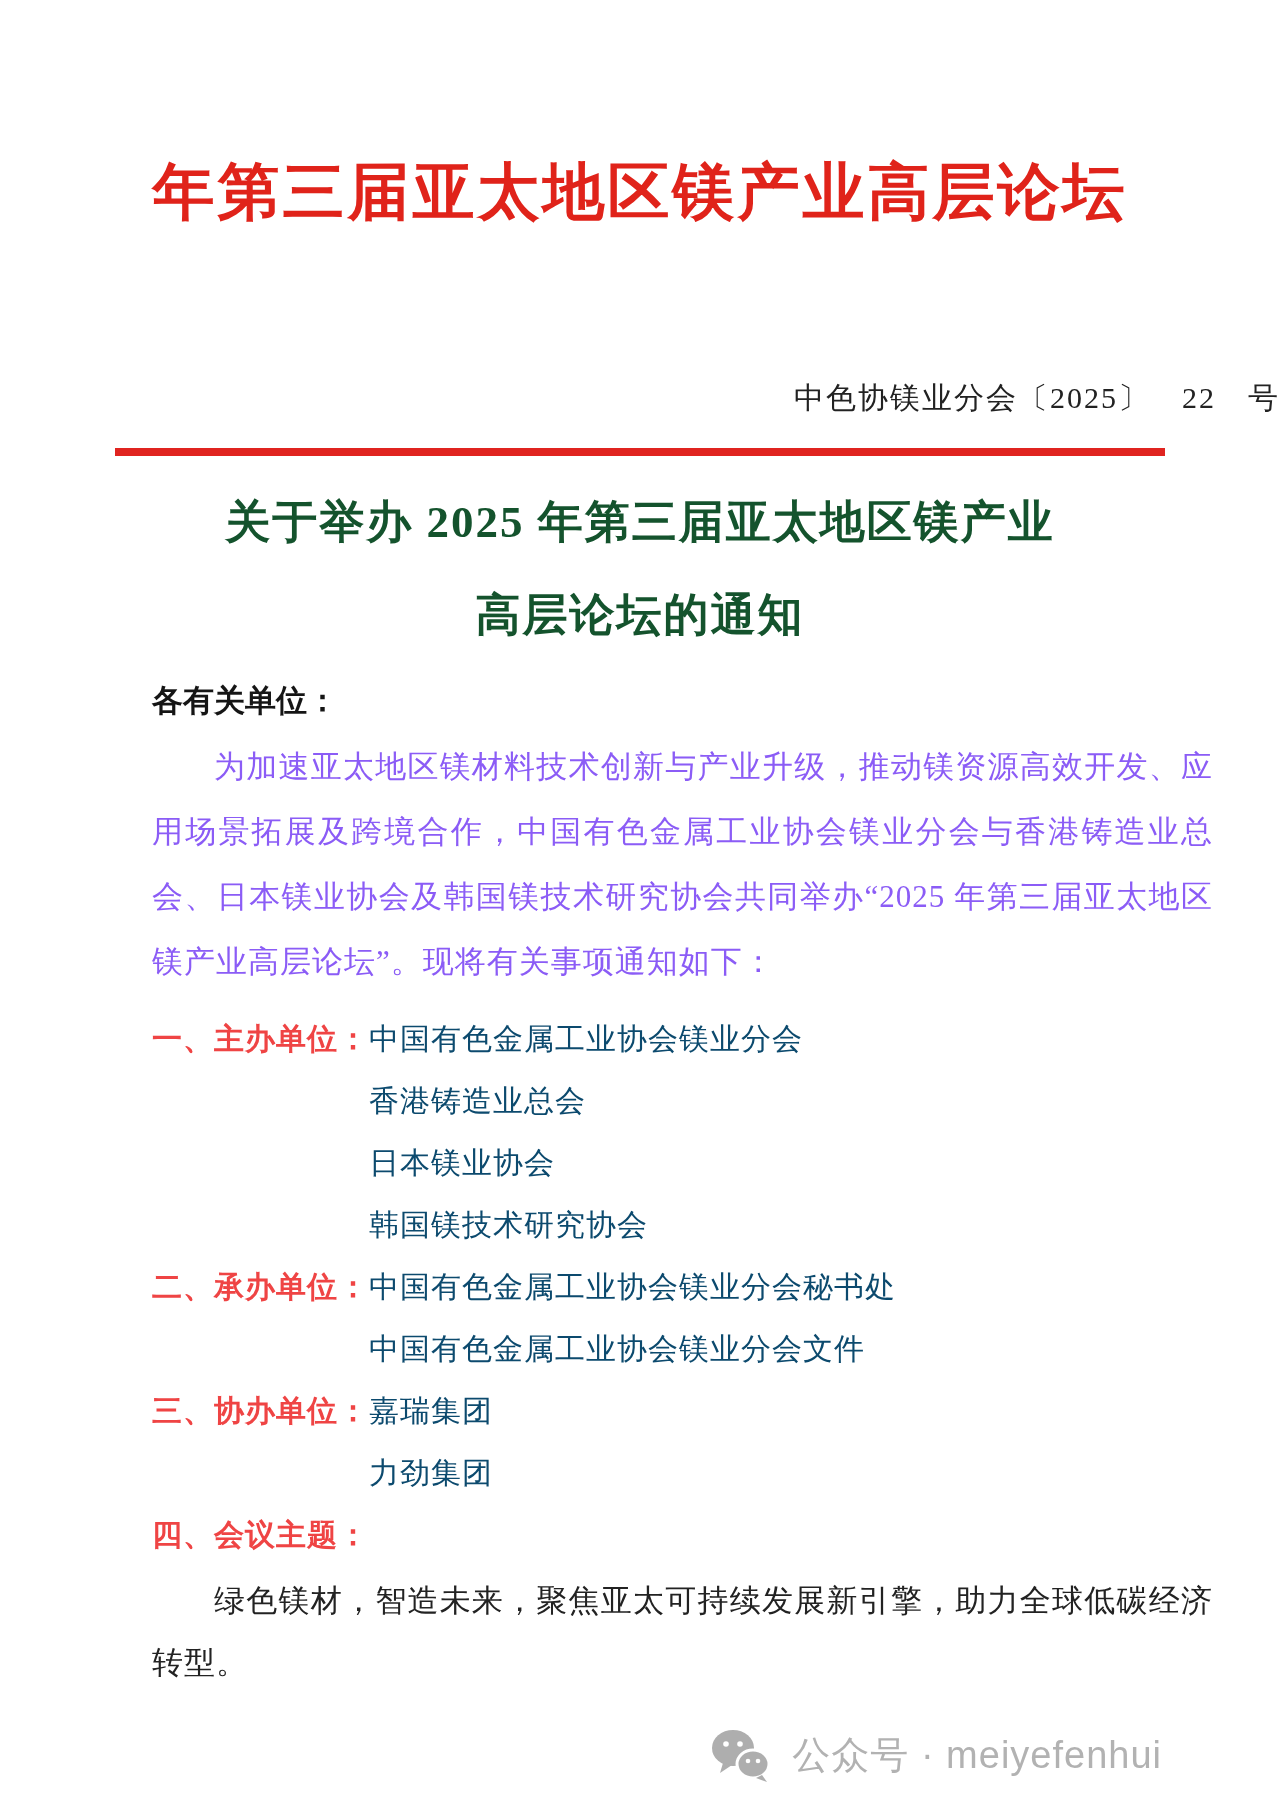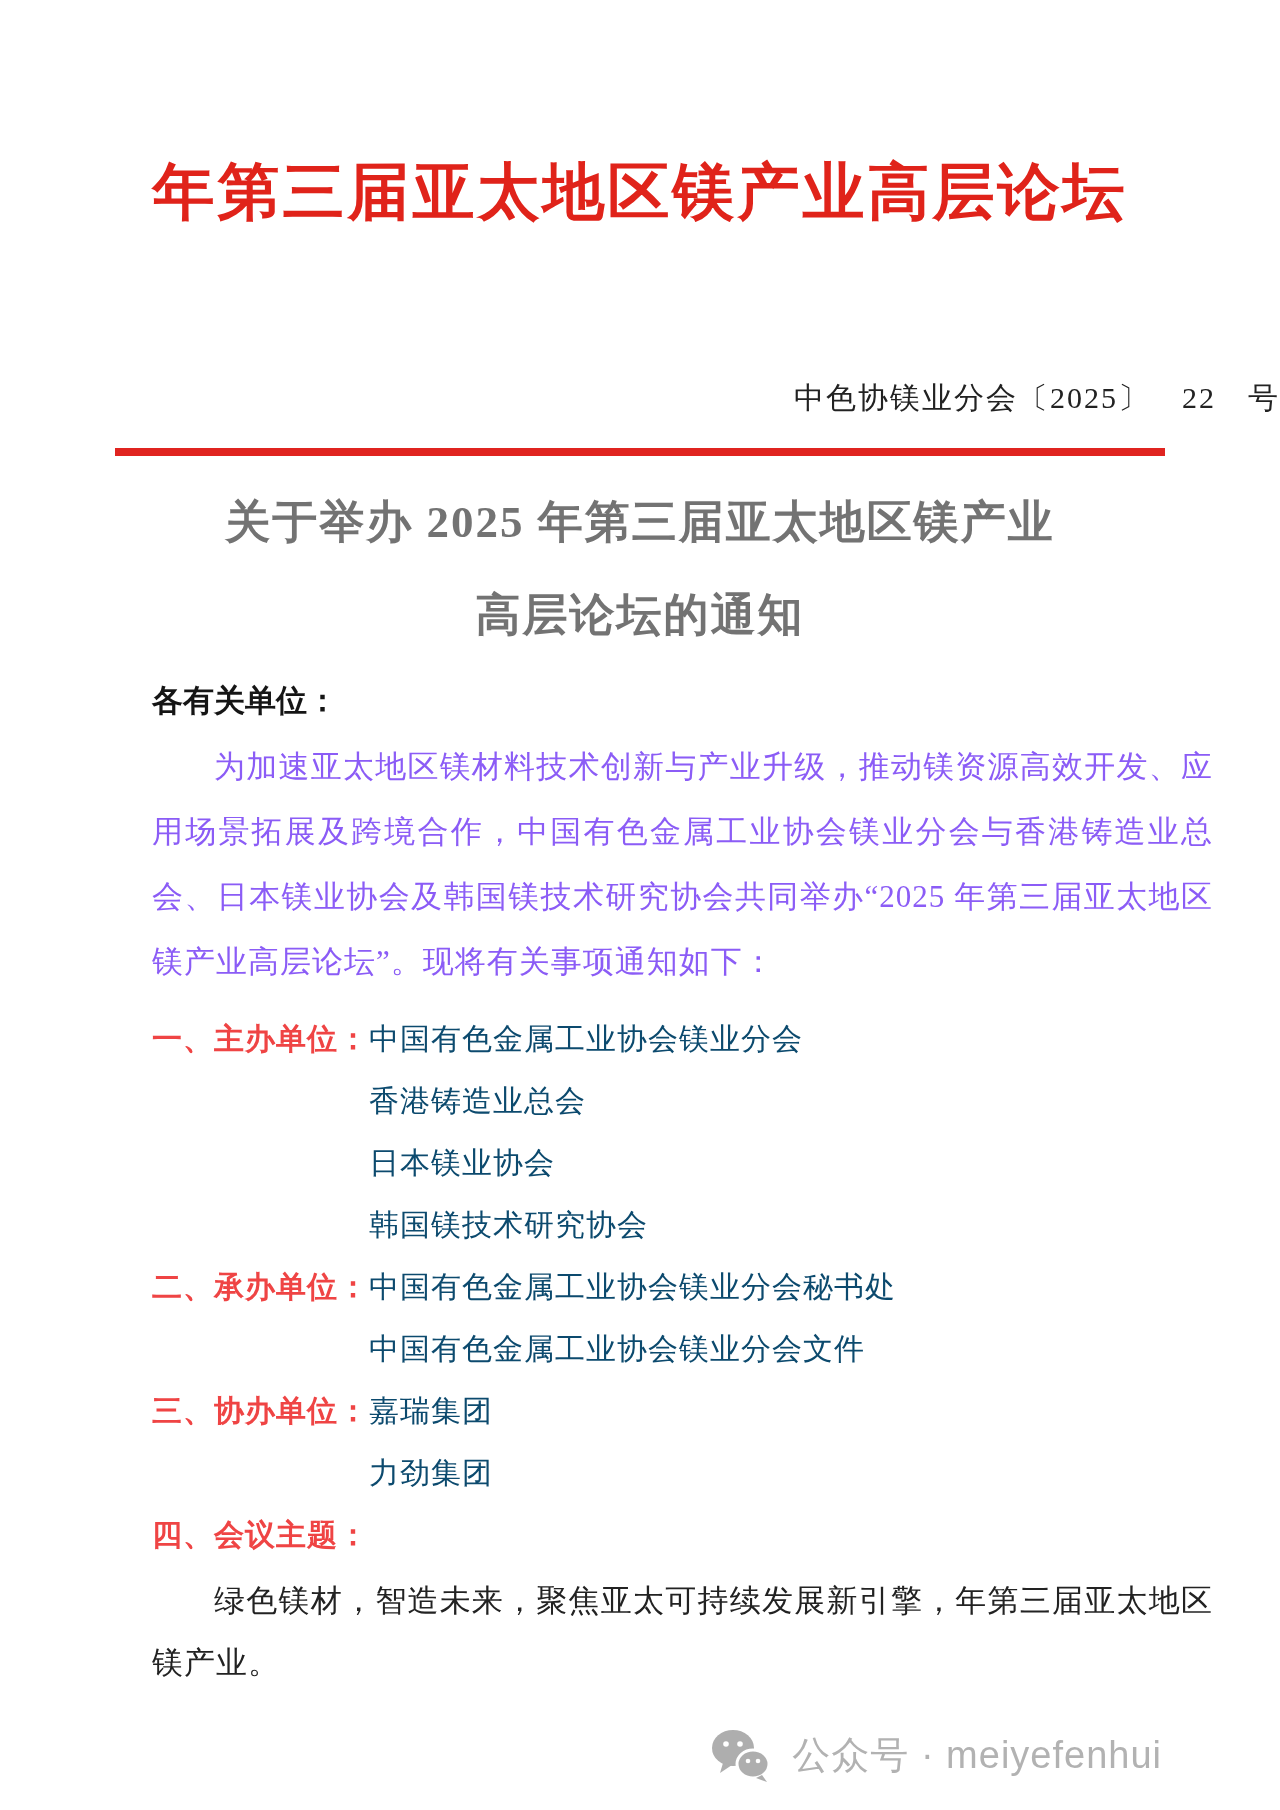--- a/index.html
+++ b/index.html
@@ -42,21 +42,21 @@
     background:#e02420;
   }
 
   .doc-title {
     margin-top:20px;
     text-align:center;
     font-weight:bold;
     font-size:45px;
     line-height:93px;
     letter-spacing:2px;
-    color:#737373;
+    color:#14532d;
   }
 
   .content { padding:0 67px 0 152px; }
 
   .salutation {
     margin-top:18px;
     font-family:"Liberation Sans","DejaVu Sans",sans-serif;
     font-weight:bold;
     font-size:31px;
     line-height:42px;
@@ -189,21 +189,21 @@
         <span class="section-spacer"></span>
         <span class="section-value">力劲集团</span>
       </div>
 
       <div class="section-row">
         <span class="section-label">四、会议主题：</span>
       </div>
 
     </div>
 
-    <div class="theme-paragraph">绿色镁材，智造未来，聚焦亚太可持续发展新引擎，年第三届亚太地区镁产业。</div>
+    <div class="theme-paragraph">绿色镁材，智造未来，聚焦亚太可持续发展新引擎，助力全球低碳经济转型。</div>
 
   </div>
 
   <div class="watermark">
     <svg class="wechat-icon" width="62" height="54" viewBox="0 0 62 54" xmlns="http://www.w3.org/2000/svg">
       <ellipse cx="23" cy="20" rx="21" ry="18" fill="#aeaeae"></ellipse>
       <path d="M13 35 L10 45 L22 37 Z" fill="#aeaeae"></path>
       <circle cx="16" cy="16" r="2.8" fill="#ffffff"></circle>
       <circle cx="30" cy="16" r="2.8" fill="#ffffff"></circle>
       <ellipse cx="43" cy="36" rx="16" ry="14" fill="#aeaeae" stroke="#ffffff" stroke-width="3"></ellipse>

